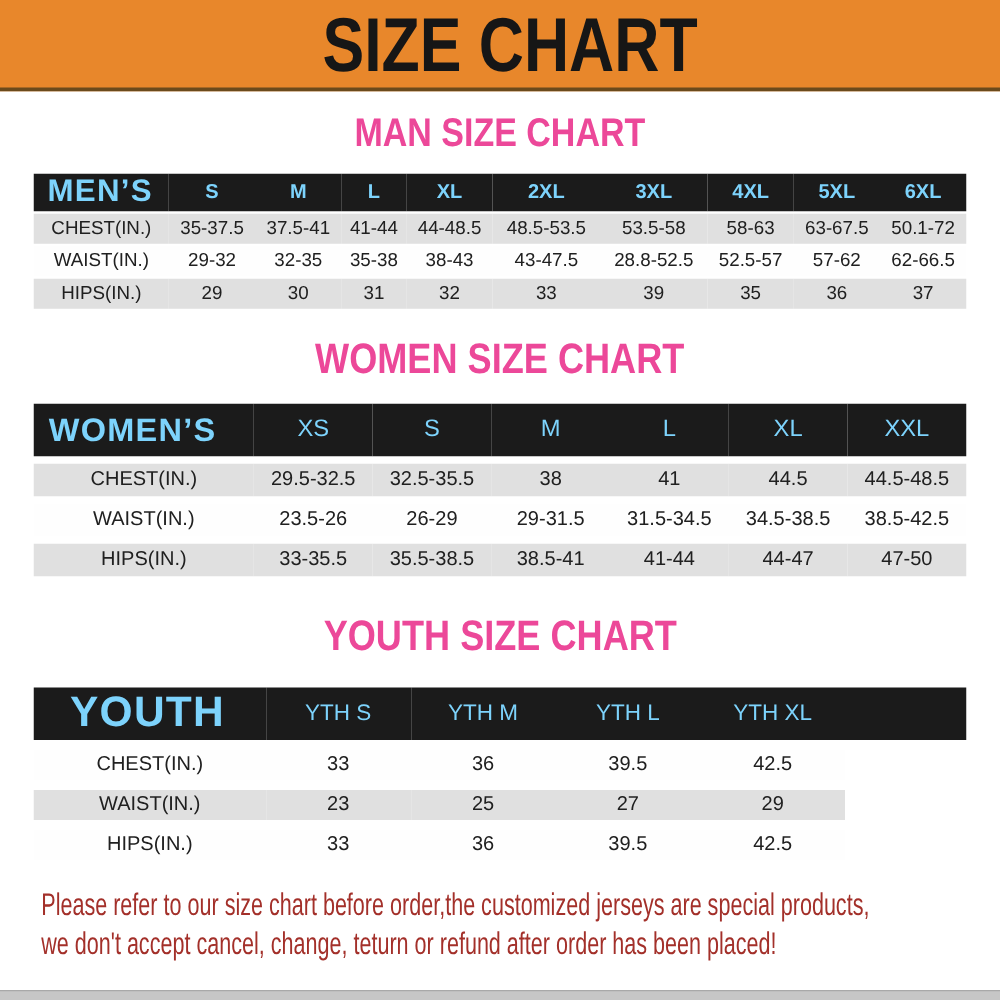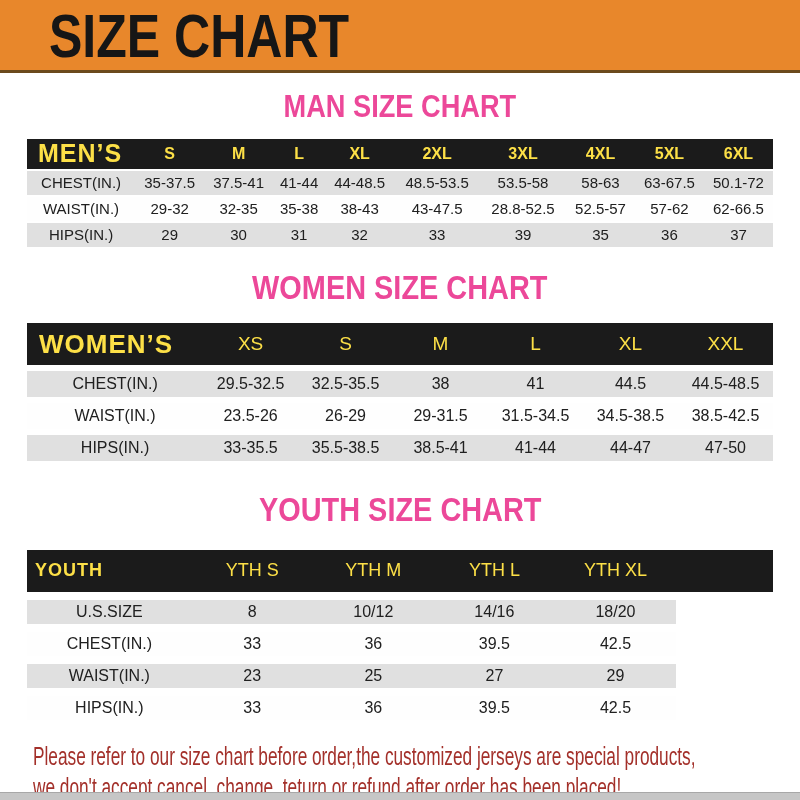--- a/index.html
+++ b/index.html
@@ -7,21 +7,21 @@
     width: 800px; height: 800px; overflow: hidden; position: relative;
     background: #ffffff;
     font-family: "Liberation Sans", sans-serif;
   }
 
   
   .banner {
     height: 70px;
     background: var(--banner-bg, #E8872B);
     border-bottom: 3px solid #6b4a1c;
-    display: flex; align-items: center; justify-content: flex-start; padding-left: 16px;
+    display: flex; align-items: center; justify-content: center; padding-left: 16px;
   }
   .banner-title {
     display: inline-block;
     font-size: 61px; font-weight: bold; color: #161616;
     line-height: 1; padding-top: 3px;
     transform: scaleX(0.82);
     letter-spacing: 0px;
     white-space: nowrap;
   }
 
@@ -36,21 +36,21 @@
   #youth-heading { margin-top: 25px; font-size: 34px; }
 
   
   .size-table {
     width: 746px; margin: 0 auto;
     border-collapse: separate;
     color: #202020;
   }
   .size-table thead th {
     background: var(--header-bar, #1B1B1B);
-    color: #fde047; text-align: center; font-weight: bold; padding: 0;
+    color: #7dd3fc; text-align: center; font-weight: bold; padding: 0;
   }
   .size-table thead th.label-col { text-align: left; }
   .size-table tbody th, .size-table tbody td {
     text-align: center; font-weight: normal; padding: 0;
   }
   .band-gray th, .band-gray td { background: var(--row-gray, #E0E0E0); }
   .band-white th, .band-white td { background: #fefefe; }
   .band-gray .spacer, .band-white .spacer { background: transparent; }
 
   
@@ -61,21 +61,21 @@
 
   
   #women-table { border-spacing: 0 6px; margin-top: 12px; table-layout: fixed; }
   #women-table thead th { height: 42px; font-size: 19px; font-weight: normal; }
   #women-table thead th.label-col { width: 22%; padding-left: 12px; font-size: 26px; font-weight: bold; letter-spacing: 1px; }
   #women-table tbody tr th, #women-table tbody tr td { height: 26px; font-size: 16px; }
 
   
   #youth-table { border-spacing: 0 8px; margin-top: 14px; table-layout: fixed; }
   #youth-table thead th { height: 42px; font-size: 18px; font-weight: normal; }
-  #youth-table thead th.label-col { width: 21%; padding-left: 8px; font-size: 18px; font-weight: bold; letter-spacing: 1px; }
+  #youth-table thead th.label-col { width: 21%; padding-left: 29px; font-size: 34px; font-weight: bold; letter-spacing: 1px; }
   #youth-table th.spacer, #youth-table td.spacer { width: 13%; }
   #youth-table tbody tr th, #youth-table tbody tr td { height: 24px; font-size: 16px; }
 
   
   .disclaimer {
     margin-top: 13px; padding-left: 33px;
     color: var(--disclaimer-red, #A3302A);
   }
   .disc-line {
     display: inline-block; transform: scaleX(0.69); transform-origin: left center;
@@ -207,28 +207,20 @@
       <tr>
         <th class="label-col">YOUTH</th>
         <th>YTH S</th>
         <th>YTH M</th>
         <th>YTH L</th>
         <th>YTH XL</th>
         <th class="spacer"></th>
       </tr>
     </thead>
     <tbody>
-      <tr class="band-gray">
-        <th class="label-col">U.S.SIZE</th>
-        <td>8</td>
-        <td>10/12</td>
-        <td>14/16</td>
-        <td>18/20</td>
-        <td class="spacer"></td>
-      </tr>
       <tr class="band-white">
         <th class="label-col">CHEST(IN.)</th>
         <td>33</td>
         <td>36</td>
         <td>39.5</td>
         <td>42.5</td>
         <td class="spacer"></td>
       </tr>
       <tr class="band-gray">
         <th class="label-col">WAIST(IN.)</th>

